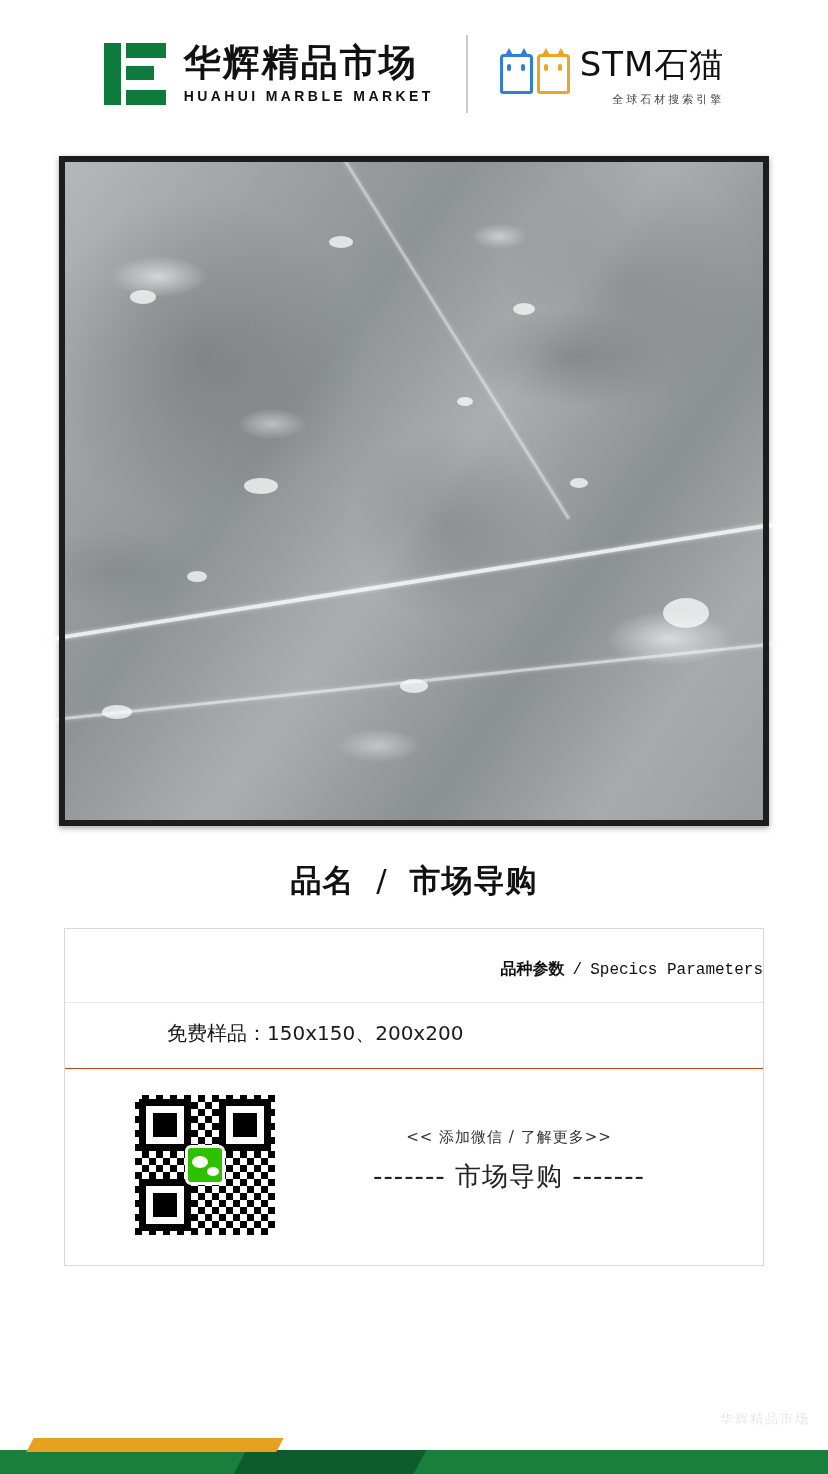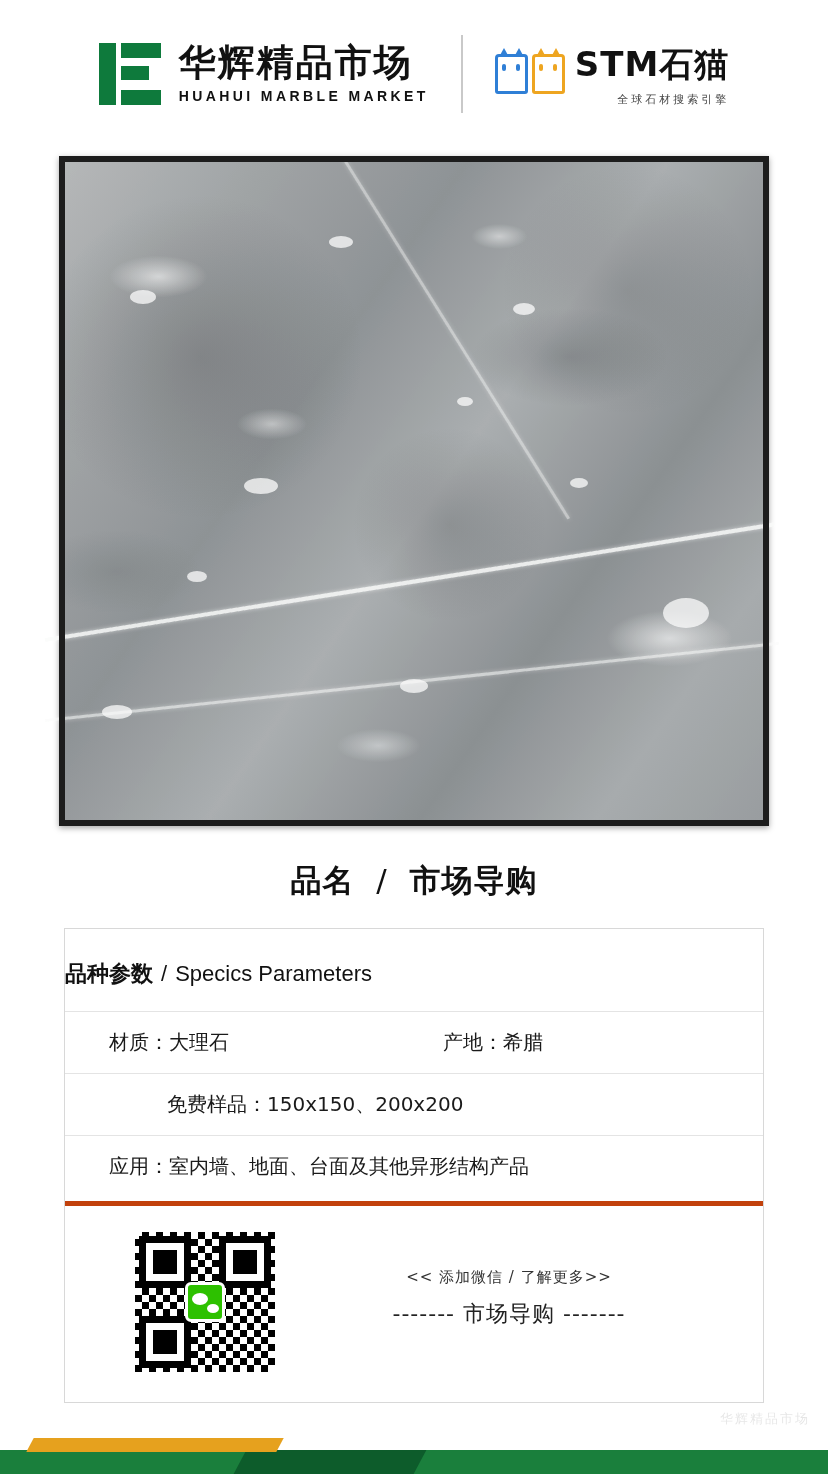--- a/index.html
+++ b/index.html
@@ -95,21 +95,21 @@
     display: flex; justify-content: space-around;
   }
   .cat .eyes i {
     display: block;
     width: 4px; height: 7px;
     background: currentColor;
     border-radius: 2px;
   }
   .stm-text-zh {
     font-size: 34px;
-    font-weight: bold;
+    font-weight: normal;
     letter-spacing: 1px;
     color: #111;
     font-family: "DejaVu Sans", "Liberation Sans", sans-serif;
   }
   .stm-text-sub {
     font-size: 11px;
     letter-spacing: 3px;
     color: #444;
     margin-top: 4px;
     text-align: right;
@@ -178,25 +178,25 @@
   
   .card {
     width: 700px;
     margin: 0 auto;
     border: 1px solid #d8d8d8;
     background: #fff;
     padding: 0 0 22px;
     box-sizing: border-box;
   }
   .card-title {
-    text-align: left;
-    font-size: 22px;
+    text-align: right;
+    font-size: 16px;
     padding: 30px 0 22px;
     color: #111;
-    font-family: Liberation Sans, sans-serif;
+    font-family: Liberation Mono, monospace;
   }
   .card-title b { font-weight: bold; }
   .card-title span.sep { margin: 0 8px; color: #111; font-weight: normal; }
   .card-title span.en { font-weight: normal; }
 
   .spec-row {
     display: flex;
     border-top: 1px solid #e4e4e4;
     padding: 17px 44px;
     font-size: 20px;
@@ -206,21 +206,21 @@
   .spec-row .cell { flex: 1; white-space: nowrap; }
   .spec-row .cell.second { padding-left: 58px; }
   .spec-row .k { }
   .spec-row .v { }
 
   
   .contact {
     display: flex;
     align-items: center;
     padding: 26px 44px 8px;
-    border-top: 5px solid #c2410c;
+    border-top: 1px solid #c2410c;
     margin-top: 4px;
   }
   .qr {
     width: 140px;
     height: 140px;
     position: relative;
     margin-left: 26px;
     flex: none;
     background:
       repeating-linear-gradient(90deg, #000 0 7px, #fff 7px 14px),
@@ -264,21 +264,21 @@
     text-align: center;
     padding-left: 24px;
   }
   .contact-line1 {
     font-size: 15px;
     color: #333;
     letter-spacing: 1px;
     font-family: "DejaVu Sans", "Liberation Sans", sans-serif;
   }
   .contact-line2 {
-    font-size: 22px;
+    font-size: 26px;
     color: #222;
     margin: 12px 0 8px;
     letter-spacing: 1px;
     font-family: "DejaVu Sans", "Liberation Sans", sans-serif;
   }
   .contact-phone {
     font-size: 30px;
     color: #111;
     letter-spacing: 1px;
     font-family: "Liberation Serif", serif;
@@ -393,40 +393,27 @@
   <span class="slash">/</span>
   <span class="value">市场导购</span>
 </div>
 
 <div class="card">
 
   <div class="card-title">
     <b>品种参数</b><span class="sep">/</span><span class="en">Specics Parameters</span>
   </div>
 
-  <div class="spec-row">
-    <div class="cell">
-      <span class="k">材质：</span><span class="v">大理石</span>
-    </div>
-    <div class="cell second">
-      <span class="k">产地：</span><span class="v">希腊</span>
-    </div>
-  </div>
 
   <div class="spec-row">
     <div class="cell second">
       <span class="k">免费样品：</span><span class="v">150x150、200x200</span>
     </div>
   </div>
 
-  <div class="spec-row">
-    <div class="cell">
-      <span class="k">应用：</span><span class="v">室内墙、地面、台面及其他异形结构产品</span>
-    </div>
-  </div>
 
 
   <div class="contact">
     <div class="qr">
       <span class="eye e1"></span>
       <span class="eye e2"></span>
       <span class="eye e3"></span>
       <span class="wc"></span>
     </div>
     <div class="contact-text">

